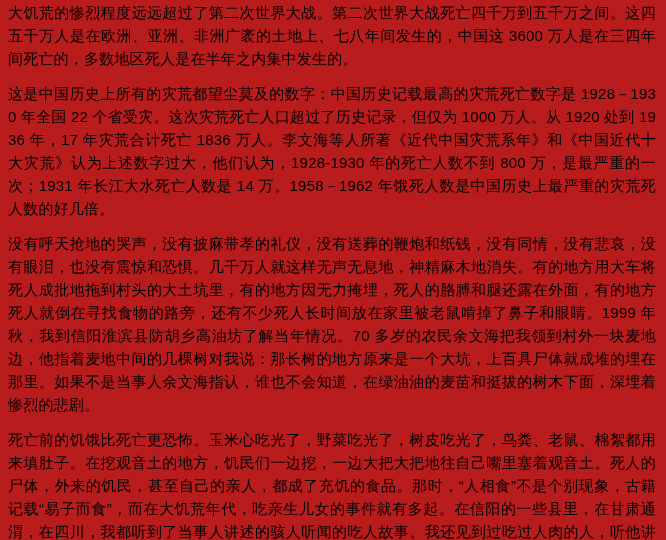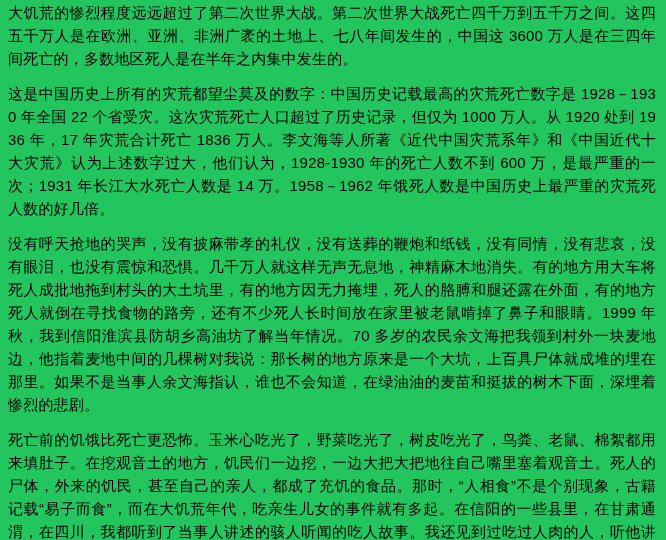--- a/index.html
+++ b/index.html
@@ -8,34 +8,34 @@
   }
   body {
     font-family: "Liberation Sans", "DejaVu Sans", sans-serif;
   }
   .page {
     width: 666px;
     height: 540px;
     box-sizing: border-box;
     padding: 1px 10px 0 8px;
     overflow: hidden;
-    background: #22c55e;
+    background: #b91c1c;
   }
   .para {
     margin: 0 0 12px 0;
     font-size: 15px;
     line-height: 23px;
     letter-spacing: 0.2px;
     text-align: justify;
     text-justify: inter-ideograph;
     word-break: break-all;
     color: #000000;
   }
 </style>
 </head>
 <body style="background: rgb(255, 255, 255); color: rgb(0, 0, 0);">
 
 <div class="page">
   <p class="para">大饥荒的惨烈程度远远超过了第二次世界大战。第二次世界大战死亡四千万到五千万之间。这四五千万人是在欧洲、亚洲、非洲广袤的土地上、七八年间发生的，中国这 3600 万人是在三四年间死亡的，多数地区死人是在半年之内集中发生的。</p>
-  <p class="para">这是中国历史上所有的灾荒都望尘莫及的数字：中国历史记载最高的灾荒死亡数字是 1928－1930 年全国 22 个省受灾。这次灾荒死亡人口超过了历史记录，但仅为 1000 万人。从 1920 处到 1936 年，17 年灾荒合计死亡 1836 万人。李文海等人所著《近代中国灾荒系年》和《中国近代十大灾荒》认为上述数字过大，他们认为，1928-1930 年的死亡人数不到 600 万，是最严重的一次；1931 年长江大水死亡人数是 14 万。1958－1962 年饿死人数是中国历史上最严重的灾荒死人数的好几倍。</p>
+  <p class="para">这是中国历史上所有的灾荒都望尘莫及的数字：中国历史记载最高的灾荒死亡数字是 1928－1930 年全国 22 个省受灾。这次灾荒死亡人口超过了历史记录，但仅为 1000 万人。从 1920 处到 1936 年，17 年灾荒合计死亡 1836 万人。李文海等人所著《近代中国灾荒系年》和《中国近代十大灾荒》认为上述数字过大，他们认为，1928-1930 年的死亡人数不到 800 万，是最严重的一次；1931 年长江大水死亡人数是 14 万。1958－1962 年饿死人数是中国历史上最严重的灾荒死人数的好几倍。</p>
   <p class="para">没有呼天抢地的哭声，没有披麻带孝的礼仪，没有送葬的鞭炮和纸钱，没有同情，没有悲哀，没有眼泪，也没有震惊和恐惧。几千万人就这样无声无息地，神精麻木地消失。有的地方用大车将死人成批地拖到村头的大土坑里，有的地方因无力掩埋，死人的胳膊和腿还露在外面，有的地方死人就倒在寻找食物的路旁，还有不少死人长时间放在家里被老鼠啃掉了鼻子和眼睛。1999 年秋，我到信阳淮滨县防胡乡高油坊了解当年情况。70 多岁的农民余文海把我领到村外一块麦地边，他指着麦地中间的几棵树对我说：那长树的地方原来是一个大坑，上百具尸体就成堆的埋在那里。如果不是当事人余文海指认，谁也不会知道，在绿油油的麦苗和挺拔的树木下面，深埋着惨烈的悲剧。</p>
   <p class="para">死亡前的饥饿比死亡更恐怖。玉米心吃光了，野菜吃光了，树皮吃光了，鸟粪、老鼠、棉絮都用来填肚子。在挖观音土的地方，饥民们一边挖，一边大把大把地往自己嘴里塞着观音土。死人的尸体，外来的饥民，甚至自己的亲人，都成了充饥的食品。那时，“人相食”不是个别现象，古籍记载“易子而食”，而在大饥荒年代，吃亲生儿女的事件就有多起。在信阳的一些县里，在甘肃通渭，在四川，我都听到了当事人讲述的骇人听闻的吃人故事。我还见到过吃过人肉的人，听他讲述过人肉的味道。据亲历庐山会议和大跃进的李锐说，当时人吃人的记录全国至少上千起。这些悲剧，本书在各省章节里，有着详尽的记载。</p>
 </div>
 
 </body></html>

